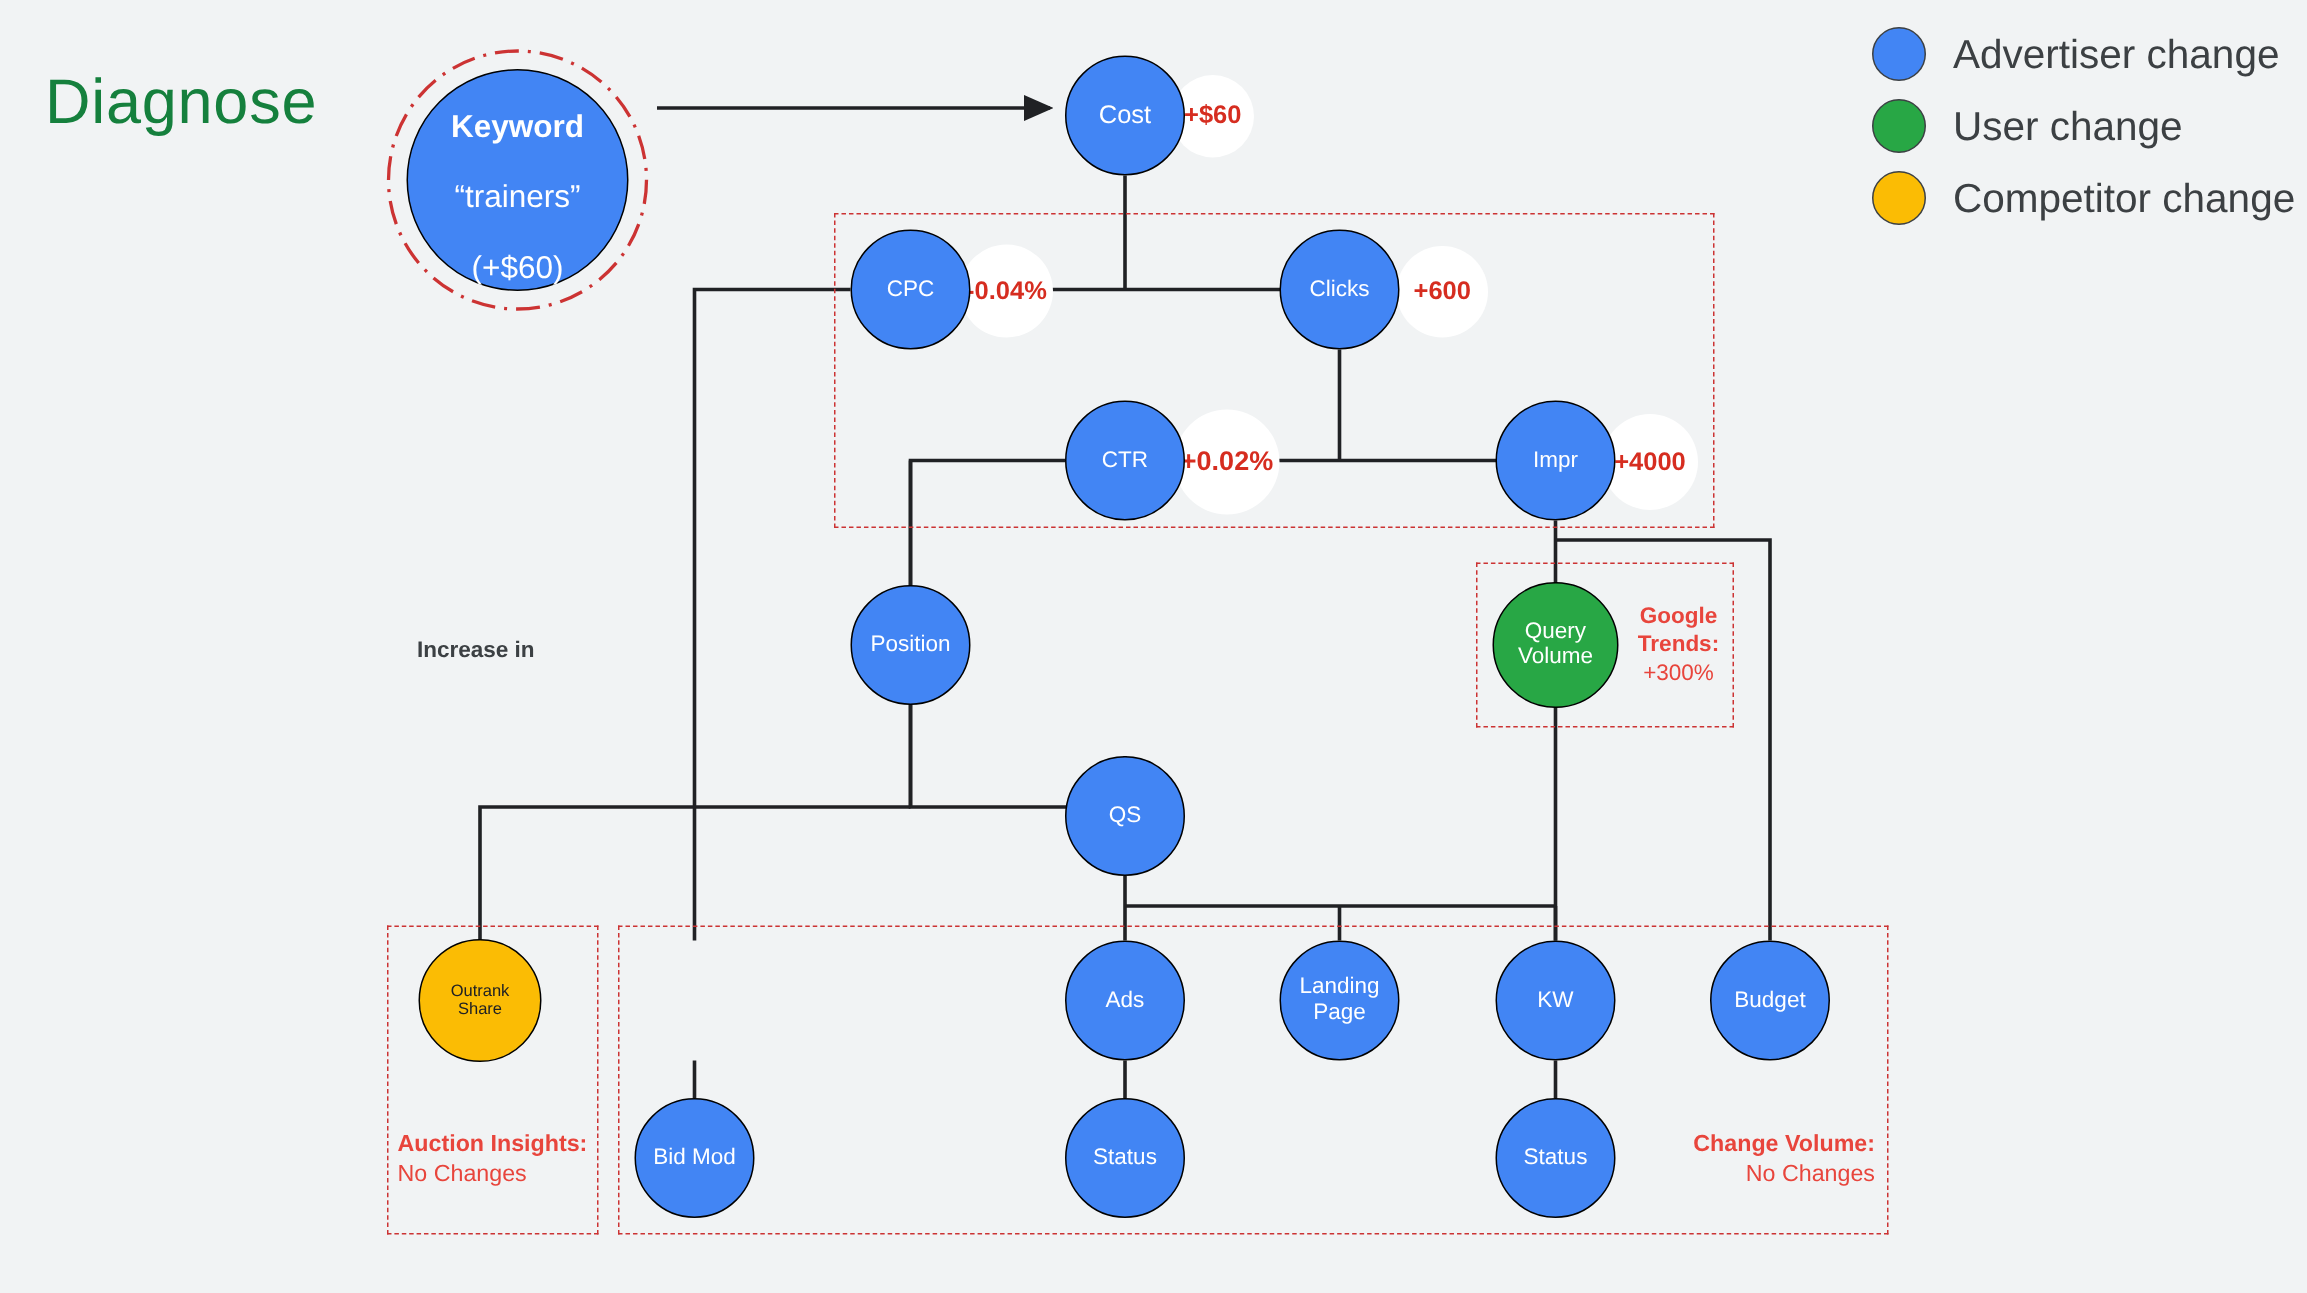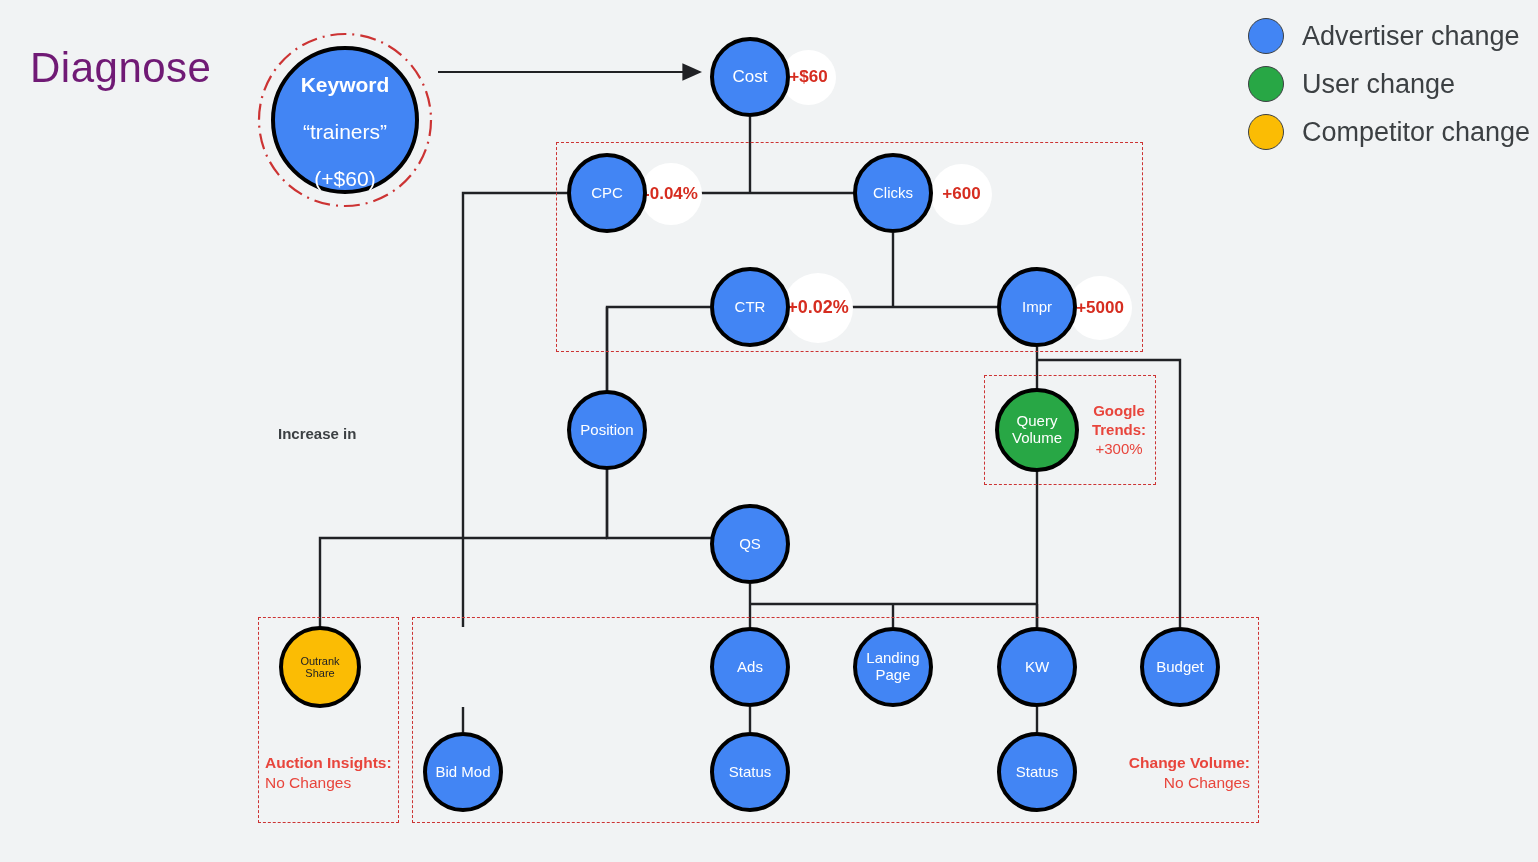--- a/index.html
+++ b/index.html
@@ -9,21 +9,21 @@
     background:#f1f3f4;
     font-family:"Liberation Sans", sans-serif;
     overflow:hidden;
     position:relative;
   }
   #stage{position:absolute;left:0;top:0;width:1538px;height:862px;}
   svg{position:absolute;left:0;top:0;width:1538px;height:862px;}
 
   .title{
     position:absolute;left:30px;top:44px;
-    font-size:42px;color:#701a75;letter-spacing:0.5px;
+    font-size:42px;color:#15803d;letter-spacing:0.5px;
     white-space:nowrap;
   }
   .increase-label{
     position:absolute;left:278px;top:425px;
     font-size:15px;font-weight:bold;color:#3c4043;
     white-space:nowrap;
   }
 
   
   .legend{position:absolute;left:1248px;top:12px;}
@@ -35,21 +35,21 @@
   .legend-text{
     margin-left:18px;font-size:27px;color:#3c4043;
     white-space:nowrap;line-height:1;
   }
 
   
   .node{
     position:absolute;border-radius:50%;
     display:flex;align-items:center;justify-content:center;
     text-align:center;line-height:1.12;
-    border:4px solid #000000;
+    border:1px solid #000000;
     box-sizing:border-box;
     z-index:5;
   }
   .node.blue{background:#4285f4;color:#ffffff;}
   .node.green{background:#28a745;color:#ffffff;}
   .node.amber{background:#fbbc04;color:#202124;}
   .node-label{padding:0 4px;white-space:pre-line;}
 
   
   .badge{
@@ -153,21 +153,21 @@
       <b>Keyword</b><br>
       <span>“trainers”</span><br>
       <span>(+$60)</span>
     </span>
   </div>
 
   <div class="badge" style="left:781px;top:50px;width:55px;height:55px;font-size:17px;">+$60</div>
   <div class="badge" style="left:640px;top:163px;width:62px;height:62px;font-size:17px;">-0.04%</div>
   <div class="badge" style="left:931px;top:164px;width:61px;height:61px;font-size:17px;">+600</div>
   <div class="badge" style="left:783px;top:273px;width:70px;height:70px;font-size:18px;">+0.02%</div>
-  <div class="badge" style="left:1068px;top:276px;width:64px;height:64px;font-size:17px;">+5000</div>
+  <div class="badge" style="left:1068px;top:276px;width:64px;height:64px;font-size:17px;">+4000</div>
 
   <div class="node blue" style="left:710px;top:37px;width:80px;height:80px;font-size:17px;">
     <span class="node-label">Cost</span>
   </div>
 
   <div class="node blue" style="left:567px;top:153px;width:80px;height:80px;font-size:15px;">
     <span class="node-label">CPC</span>
   </div>
 
   <div class="node blue" style="left:853px;top:153px;width:80px;height:80px;font-size:15px;text-align:right;">

